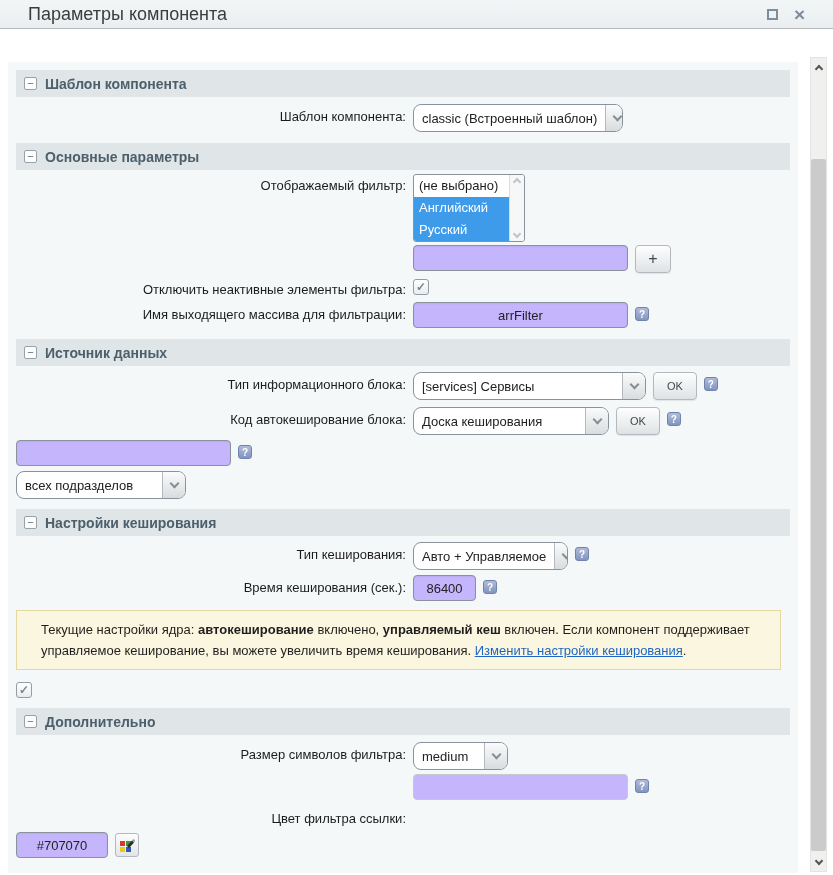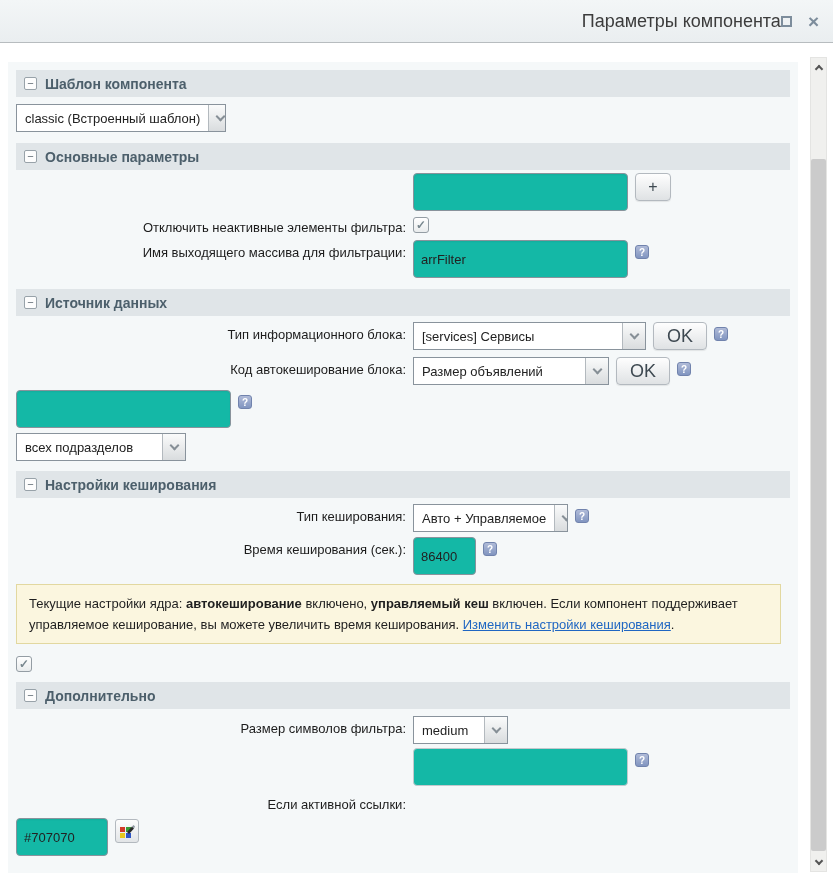--- a/index.html
+++ b/index.html
@@ -3,23 +3,23 @@
 <meta charset="utf-8">
 <style>
   * { margin:0; padding:0; box-sizing:border-box; }
   html,body { width:833px; height:875px; }
   body {
     font-family:"Liberation Sans", sans-serif;
     font-size:13px; color:#222; background:#fff; overflow:hidden; position:relative;
   }
   
   .titlebar {
-    height:43px; background:linear-gradient(#f3f6f7,#eaeef0);
+    height:29px; background:linear-gradient(#f3f6f7,#eaeef0);
     border-bottom:1px solid #b7bcbf;
-    display:flex; align-items:center; padding:0 14px;text-align:right;
+    display:flex; align-items:center; padding:0 28px;
   }
   .titlebar h1 { font-size:18px; font-weight:400; color:#3c3c3c; flex:1; }
   .win-btns { display:flex; align-items:center; gap:16px; }
   .btn-max { width:11px; height:11px; border:2px solid #7d8d9c; display:inline-block; cursor:pointer; }
   .btn-close { font-size:19px; font-weight:bold; color:#7d8d9c; line-height:11px; cursor:pointer; }
   
   .panel {
     position:absolute; left:8px; top:62px; width:790px; height:811px;
     background:#f5f8f9; padding:8px 8px 0 8px;
   }
@@ -30,44 +30,44 @@
   .sect-head .title { font-size:14px; font-weight:bold; color:#4c5f6b; }
   .collapse-box {
     width:13px; height:13px; background:#fdfdfd; border:1px solid #98a2a9; border-radius:2px;
     color:#5f6b74; font-size:11px; line-height:10px; text-align:center; cursor:pointer; flex:0 0 auto;
   }
   .row { display:flex; align-items:flex-start; }
   .lbl { width:397px; text-align:right; padding-right:7px; padding-top:5px; color:#1c1c1c; }
   .ctl { display:flex; align-items:flex-start; gap:7px; }
   
   input.txt {
-    height:38px; border:1px solid #89939c; border-radius:4px; background:#14b8a6;
+    height:26px; border:1px solid #89939c; border-radius:4px; background:#c4b5fd;
     padding:0 7px; font-family:"Liberation Sans",sans-serif; font-size:13px; color:#222;
-    box-shadow:inset 0 1px 2px rgba(0,0,0,.06); outline:none;
+    box-shadow:inset 0 1px 2px rgba(0,0,0,.06); outline:none;text-align:center;
   }
   input.txt.disabled { border-color:#c3c9cd; box-shadow:none; }
   .w215{width:215px} .w233{width:233px} .w196{width:196px} .w170{width:170px}
   .w155{width:155px} .w95{width:95px} .w63{width:63px} .w92{width:92px}
   
   .sel {
-    height:28px; border:1px solid #89939c; border-radius:0; background:#fff;
+    height:28px; border:1px solid #89939c; border-radius:8px; background:#fff;
     display:flex; align-items:center; overflow:hidden; cursor:pointer;
   }
   .sel .val { flex:1; padding:0 8px; white-space:nowrap; }
   .sel .arrow {
     width:23px; height:100%; border-left:1px solid #b3b9be;
     background:linear-gradient(#fafbfb,#d9dcde);
     display:flex; align-items:center; justify-content:center; flex:0 0 auto;
   }
   .chev { width:7px; height:7px; border-right:2px solid #868f96; border-bottom:2px solid #868f96;
           transform:rotate(45deg); margin-top:-4px; }
   
   .btn {
     height:28px; min-width:36px; padding:0 13px; border:1px solid #b3b9bf; border-radius:4px;
-    background:linear-gradient(#fefefe,#dfe2e4); color:#3e4951; font-size:18px;
+    background:linear-gradient(#fefefe,#dfe2e4); color:#3e4951; font-size:11px;
     display:flex; align-items:center; justify-content:center; cursor:pointer;
     box-shadow:0 1px 1px rgba(0,0,0,.08);
   }
   .btn.plus { font-size:16px; padding:0 12px; }
   
   .help {
     width:14px; height:14px; border-radius:3px; margin-top:5px;
     background:linear-gradient(#b0bbd8,#8195c0); border:1px solid #7183ad;
     color:#fff; font-size:10px; font-weight:bold; display:flex; align-items:center;
     justify-content:center; cursor:pointer; flex:0 0 auto;
@@ -89,21 +89,21 @@
   .lb-scroll {
     width:15px; background:#f6f8f8; border-left:1px solid #d8dcde;
     display:flex; flex-direction:column; justify-content:space-between; align-items:center; padding:4px 0;
   }
   .chev-s { width:6px; height:6px; border-right:2px solid #bcc5cb; border-bottom:2px solid #bcc5cb; }
   .chev-s.up { transform:rotate(-135deg); }
   .chev-s.down { transform:rotate(45deg); }
   
   .notice {
     margin:9px 9px 0 0; background:#fbf6df; border:1px solid #e2d8a0;
-    padding:8px 12px; line-height:21px; color:#1f1f1f;
+    padding:8px 24px; line-height:21px; color:#1f1f1f;
   }
   .notice a { color:#1f66c2; text-decoration:underline; cursor:pointer; }
   
   .cp-btn {
     width:24px; height:24px; margin-top:1px; border:1px solid #b3b9bf; border-radius:3px;
     background:linear-gradient(#fdfdfd,#e2e5e7); display:flex; align-items:center; justify-content:center;
     cursor:pointer;
   }
   
   .scrollbar {
@@ -130,34 +130,51 @@
   </div>
 </div>
 
 <div class="panel">
 
   <div class="sect-head">
     <span class="collapse-box">−</span>
     <span class="title">Шаблон компонента</span>
   </div>
   <div class="row mt7">
+    <div class="lbl">Шаблон компонента:</div>
     <div class="ctl">
       <div class="sel" style="width:210px">
         <span class="val">classic (Встроенный шаблон)</span>
         <span class="arrow">
             <span class="chev"></span>
           </span>
       </div>
     </div>
   </div>
 
   <div class="sect-head mt11">
     <span class="collapse-box">−</span>
     <span class="title">Основные параметры</span>
   </div>
+  <div class="row mt4">
+    <div class="lbl" style="padding-top:4px">Отображаемый фильтр:</div>
+    <div class="ctl">
+      <div class="listbox">
+        <div class="lb-opts">
+          <div class="lb-opt">(не выбрано)</div>
+          <div class="lb-opt selected">Английский</div>
+          <div class="lb-opt selected">Русский</div>
+        </div>
+        <div class="lb-scroll">
+          <span class="chev-s up"></span>
+          <span class="chev-s down"></span>
+        </div>
+      </div>
+    </div>
+  </div>
   <div class="row mt3">
     <div class="lbl"></div>
     <div class="ctl">
       <input type="text" class="txt w215" value="" style="">
       <button class="btn plus">+</button>
     </div>
   </div>
   <div class="row mt6">
     <div class="lbl" style="padding-top:3px">Отключить неактивные элементы фильтра:</div>
     <div class="ctl">
@@ -186,21 +203,21 @@
           </span>
       </div>
       <button class="btn">OK</button>
       <span class="help">?</span>
     </div>
   </div>
   <div class="row mt7">
     <div class="lbl">Код автокеширование блока:</div>
     <div class="ctl">
       <div class="sel w196">
-        <span class="val">Размер объявлений</span>
+        <span class="val">Доска кеширования</span>
         <span class="arrow">
             <span class="chev"></span>
           </span>
       </div>
       <button class="btn">OK</button>
       <span class="help">?</span>
     </div>
   </div>
   <div class="row mt5">
     <div class="ctl">
@@ -269,21 +286,21 @@
     </div>
   </div>
   <div class="row mt4">
     <div class="lbl"></div>
     <div class="ctl">
       <input type="text" class="txt w215 disabled" value="" style="">
       <span class="help">?</span>
     </div>
   </div>
   <div class="row mt6">
-    <div class="lbl">Если активной ссылки:</div>
+    <div class="lbl">Цвет фильтра ссылки:</div>
   </div>
   <div class="row mt6">
     <div class="ctl">
       <input type="text" class="txt w92" value="#707070" style="">
       <span class="cp-btn">
         <svg width="16" height="16" viewBox="0 0 16 16">
           <rect x="1" y="4" width="5" height="5" fill="#d23b28"></rect>
           <rect x="7" y="4" width="5" height="5" fill="#3a9b35"></rect>
           <rect x="1" y="10" width="5" height="5" fill="#e8c91d"></rect>
           <rect x="7" y="10" width="5" height="5" fill="#2f55c4"></rect>

